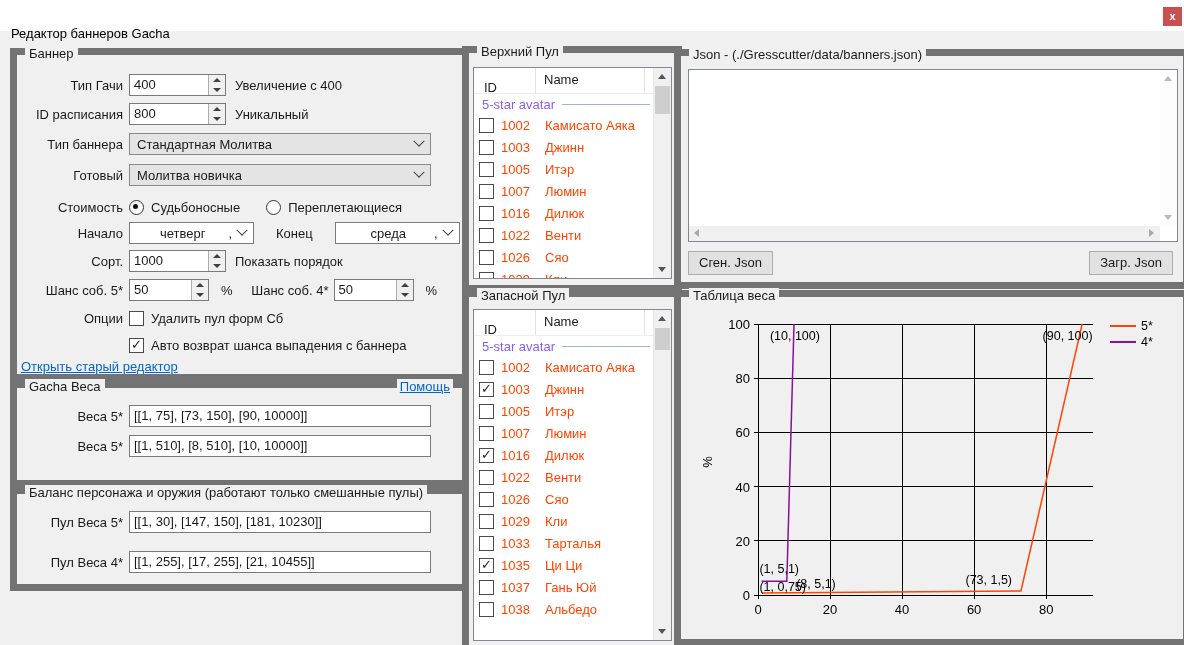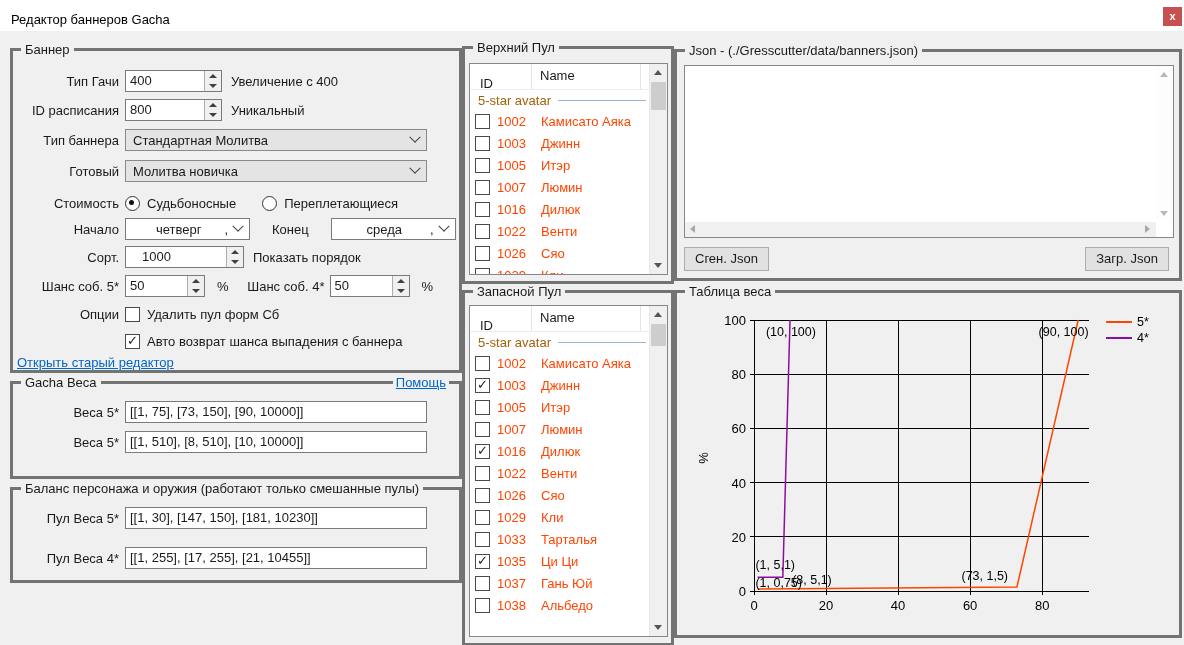--- a/index.html
+++ b/index.html
@@ -1,24 +1,24 @@
 <!DOCTYPE html>
 <html><head>
 <meta charset="utf-8">
 <style>
   html,body{margin:0;padding:0;background:#d8d8d8;font-family:"Liberation Sans",sans-serif;}
   #window{position:relative;width:1184px;height:645px;background:#f0f0f0;overflow:hidden;
           outline:1px solid #b0b0b0;font-size:13px;color:#1a1a1a;}
   
   .titlebar{position:absolute;left:0;top:0;width:100%;height:31px;background:#ffffff;}
-  .title-text{position:absolute;left:11px;top:4px;line-height:31px;font-size:13px;color:#000;}
+  .title-text{position:absolute;left:11px;top:18px;line-height:31px;font-size:13px;color:#000;}
   .close-btn{position:absolute;left:1163px;top:7px;width:19px;height:19px;background:#c75050;
              color:#fff;font-size:11px;font-weight:bold;text-align:center;line-height:19px;cursor:default;}
   
-  .gb{position:absolute;border:3px solid #737373;background:#f0f0f0;text-decoration:underline;}
+  .gb{position:absolute;border:7px solid #737373;background:#f0f0f0;text-decoration:underline;}
   .gb-label{position:absolute;top:-9px;left:8px;background:#f0f0f0;padding:0 4px;white-space:nowrap;}
   
   .frow{position:absolute;left:0;right:4px;height:22px;display:flex;align-items:center;}
   .flabel{width:106px;text-align:right;margin-right:6px;white-space:nowrap;flex:none;}
   .hint{margin-left:9px;white-space:nowrap;}
   
   .spin{height:22px;border:1px solid #7a7a7a;background:#fff;display:flex;box-sizing:border-box;flex:none;}
   .spin .sval{flex:1;padding:2px 0 0 4px;font-size:13px;}
   .spin-btns{width:16px;border-left:1px solid #adadad;display:flex;flex-direction:column;background:#f0f0f0;flex:none;}
   .spin-up,.spin-down{flex:1;position:relative;}
@@ -49,21 +49,21 @@
   
   .listbox{position:absolute;background:#fff;border:1px solid #828790;overflow:hidden;}
   .lb-inner{position:absolute;left:0;top:0;right:17px;bottom:0;overflow:hidden;}
   .lb-head{position:relative;height:25px;border-bottom:1px solid #ededed;}
   .lb-head .h-id{position:absolute;left:10px;top:12px;}
   .lb-head .h-name{position:absolute;left:70px;top:4px;}
   .lb-head .vsep1,.lb-head .vsep2{position:absolute;top:0;bottom:0;width:1px;background:#e3e3e3;}
   .lb-head .vsep1{left:61px;}
   .lb-head .vsep2{left:170px;}
   .lb-group{height:21px;display:flex;align-items:center;padding-left:8px;}
-  .lb-group .g-text{color:#a16207;white-space:nowrap;flex:none;}
+  .lb-group .g-text{color:#8b5cf6;white-space:nowrap;flex:none;}
   .lb-group .g-line{flex:1;height:1px;background:#9db3d6;margin:0 4px 0 7px;}
   .lb-row{position:relative;height:22px;}
   .lb-row .cb{position:absolute;left:5px;top:3px;}
   .lb-row .lb-id{position:absolute;left:27px;top:3px;color:#ff4500;}
   .lb-row .lb-name{position:absolute;left:71px;top:3px;color:#ff4500;white-space:nowrap;}
   
   .vscroll{position:absolute;right:0;top:0;bottom:0;width:17px;background:#f0f0f0;border-left:1px solid #e8e8e8;}
   .sb-up,.sb-down{position:absolute;left:0;width:17px;height:17px;}
   .sb-up{top:0;} .sb-down{bottom:0;}
   .sb-up::after,.sb-down::after{content:"";position:absolute;left:4px;border-left:4px solid transparent;border-right:4px solid transparent;}
@@ -161,21 +161,21 @@
       <span style="margin-left:22px;white-space:nowrap;">Конец</span>
       <span class="combo combo-day" style="margin-left:22px;">
         <span class="cval">среда</span>
         <span class="comma">,</span>
         <span class="chev"></span>
       </span>
     </div>
 
     <div class="frow" style="top:195px;">
       <span class="flabel">Сорт.</span>
-      <span class="spin" style="width:119px;padding-left:12px;">
+      <span class="spin" style="width:97px;">
         <span class="sval">1000</span>
         <span class="spin-btns">
             <span class="spin-up"></span>
             <span class="spin-down"></span>
           </span>
       </span>
       <span class="hint">Показать порядок</span>
     </div>
 
     <div class="frow" style="top:224px;">

